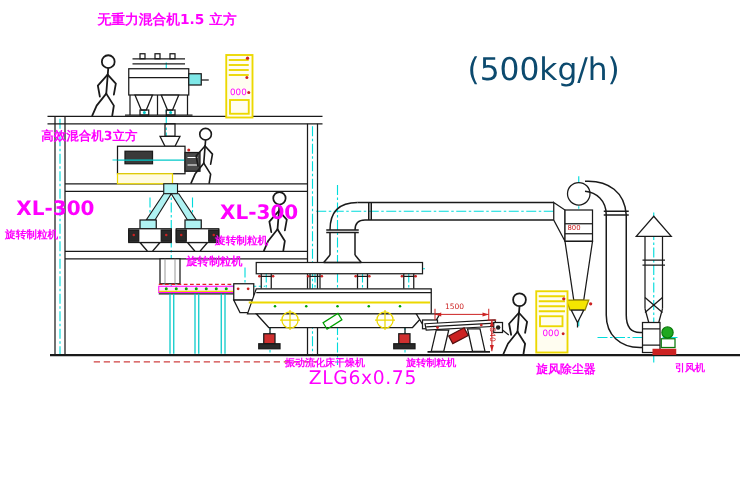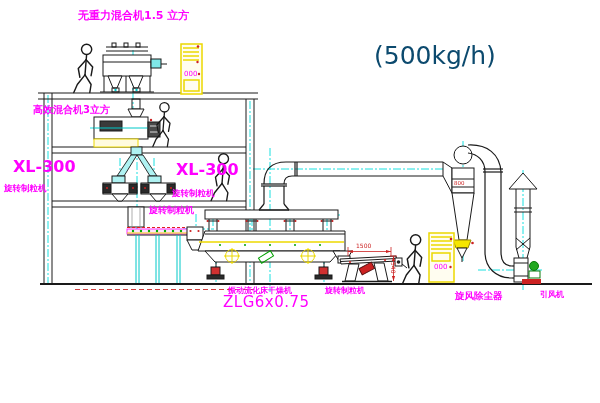--- a/index.html
+++ b/index.html
@@ -5,21 +5,21 @@
   html,body{margin:0;padding:0;background:#ffffff;}
   .canvas{
     position:relative;width:600px;height:403px;background:#ffffff;overflow:hidden;
     font-family:"DejaVu Sans","Liberation Sans",sans-serif;
   }
   .canvas svg{position:absolute;left:0;top:0;}
   .lbl{
     position:absolute;color:#ff00ff;font-weight:700;line-height:1;
     white-space:nowrap;letter-spacing:0;
   }
-  .model{font-weight:400;letter-spacing:0.5px;}
+  .model{font-weight:400;letter-spacing:0.5px;margin-left:24px;}
   .dim{position:absolute;color:#cc2222;font-weight:400;line-height:1;white-space:nowrap;}
   .title-cn{
     position:absolute;left:284px;top:53px;font-size:14px;font-weight:700;color:#c42424;
     letter-spacing:1px;line-height:1;white-space:nowrap;
   }
   .title-cap{
     position:absolute;left:354px;top:43px;font-size:25px;font-weight:400;color:#0c4a6e;
     line-height:1;white-space:nowrap;margin-left:20px;
   }
   .disp{position:absolute;color:#ff00ff;font-weight:400;line-height:1;white-space:nowrap;}
@@ -368,21 +368,21 @@
 <span class="lbl" style="left:176px;top:162px;font-size:16px;font-weight:600">XL-300</span>
 <span class="lbl" style="left:172px;top:189px;font-size:8.5px">旋转制粒机</span>
 
 <span class="lbl" style="left:149px;top:206px;font-size:9px">旋转制粒机</span>
 
 <span class="lbl" style="left:228px;top:287px;font-size:8px">振动流化床干燥机</span>
 <span class="lbl model" style="left:223px;top:295px;font-size:15px">ZLG6x0.75</span>
 
 <span class="lbl" style="left:325px;top:287px;font-size:8px">旋转制粒机</span>
 
-<span class="lbl" style="left:455px;top:291px;font-size:9.5px">旋风除尘器</span>
+<span class="lbl" style="left:429px;top:291px;font-size:9.5px">旋风除尘器</span>
 <span class="lbl" style="left:540px;top:291px;font-size:8px">引风机</span>
 
 <span class="disp" style="left:184px;top:71px;font-size:7px">000</span>
 <span class="disp" style="left:434px;top:264px;font-size:7px">000</span>
 
 <span class="dim" style="left:356px;top:243px;font-size:6px">1500</span>
 <span class="dim" style="left:396px;top:262px;font-size:6px;transform:rotate(90deg);transform-origin:left top">540</span>
 <span class="dim" style="left:454px;top:181px;font-size:5.5px">800</span>
 
 </div>

